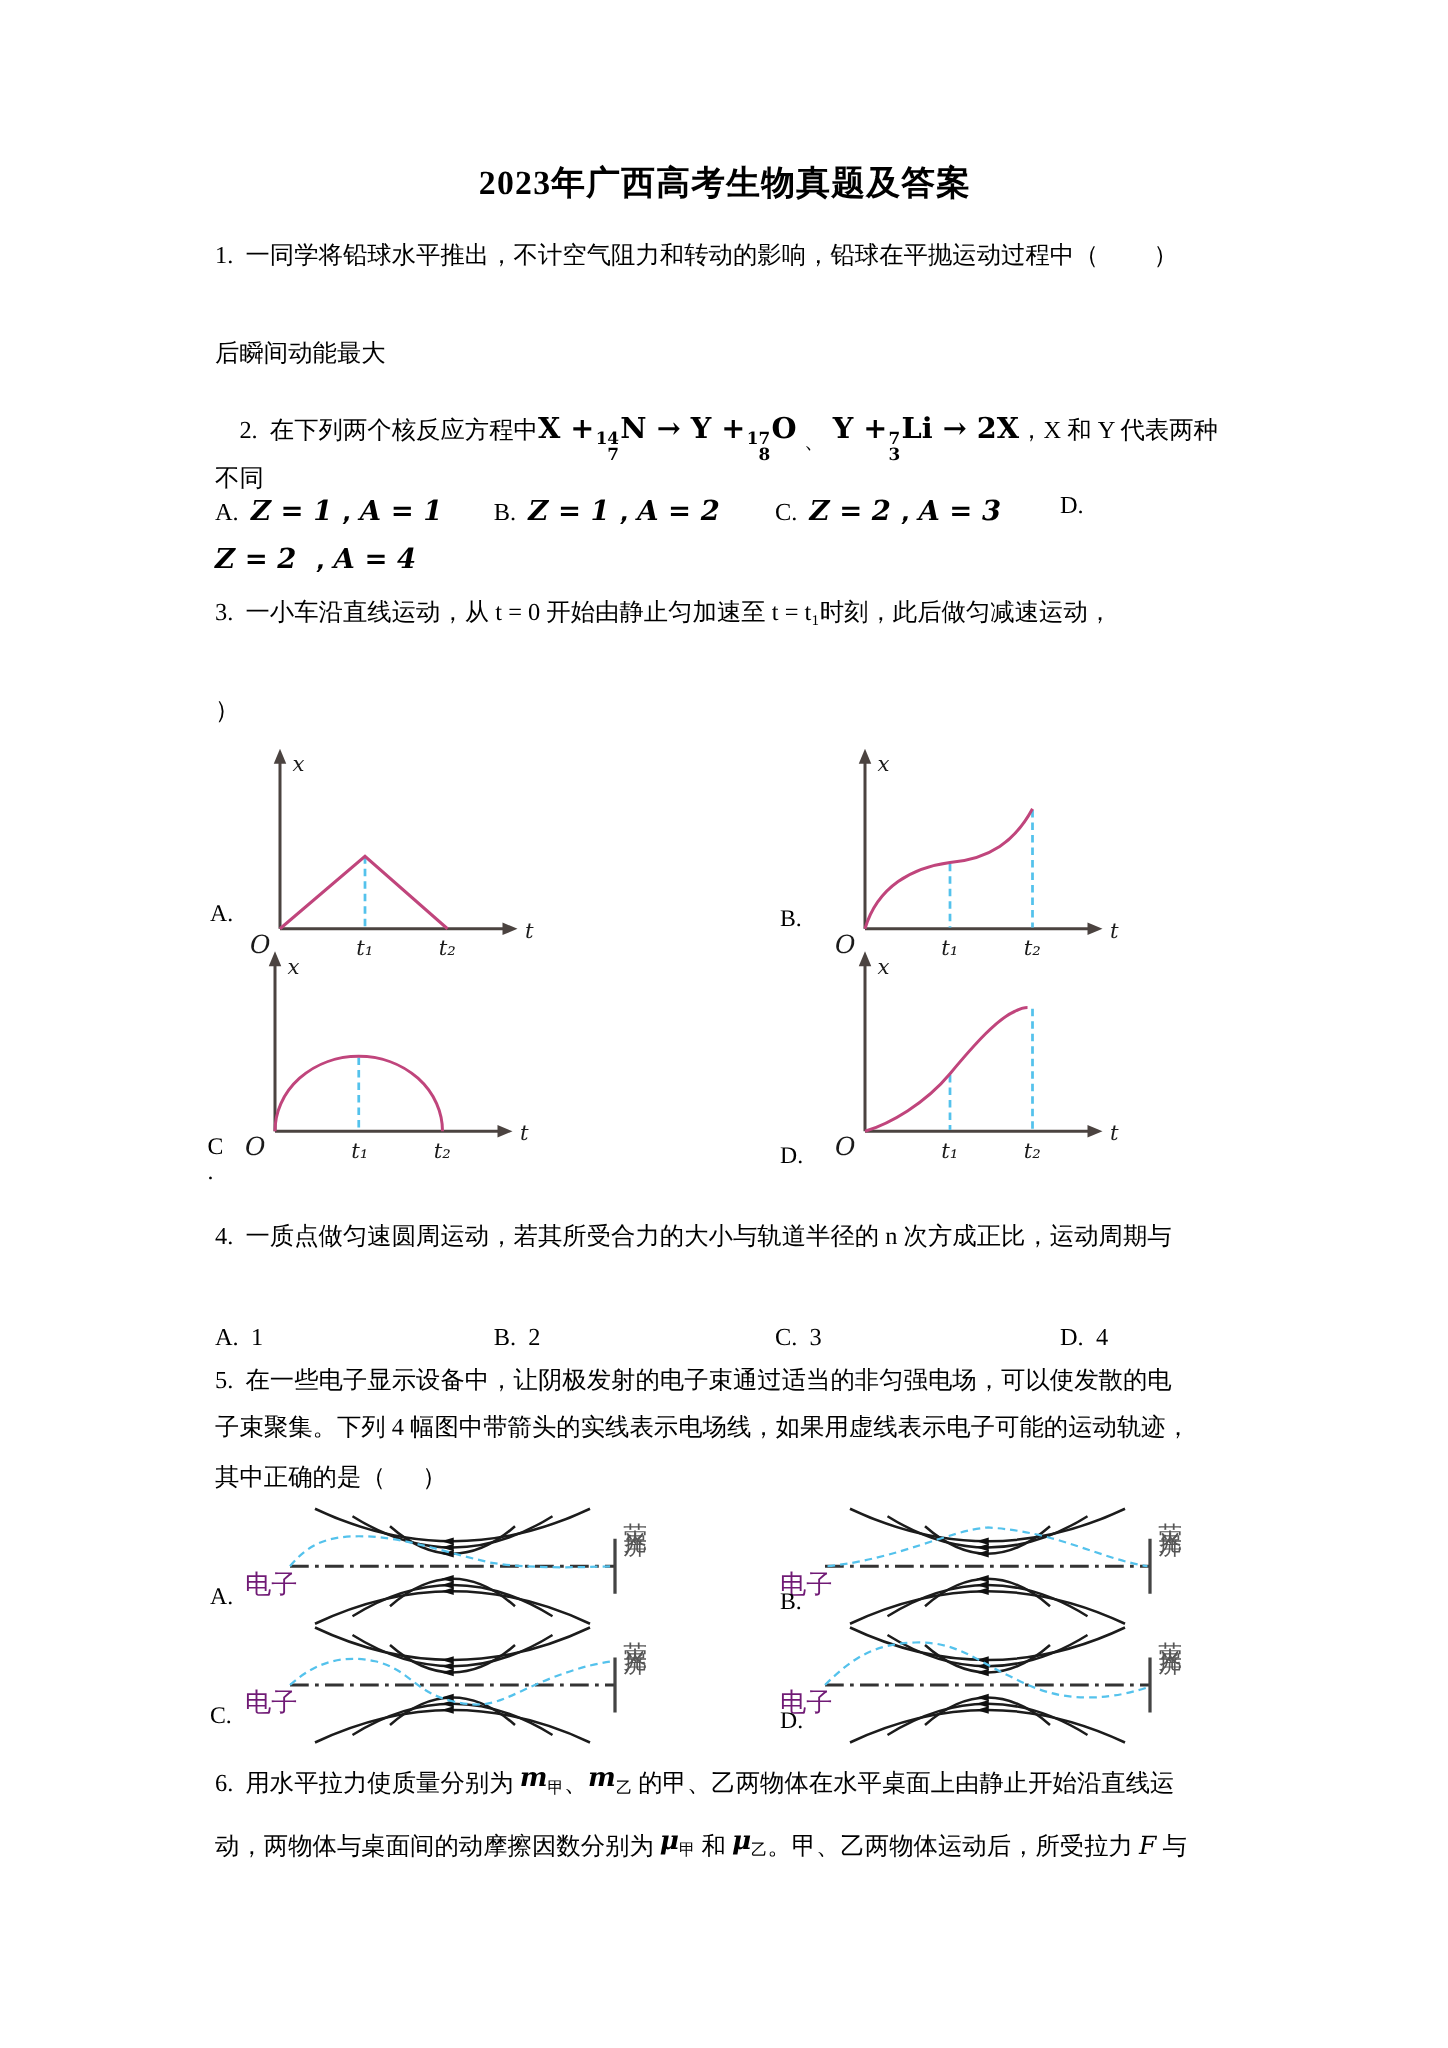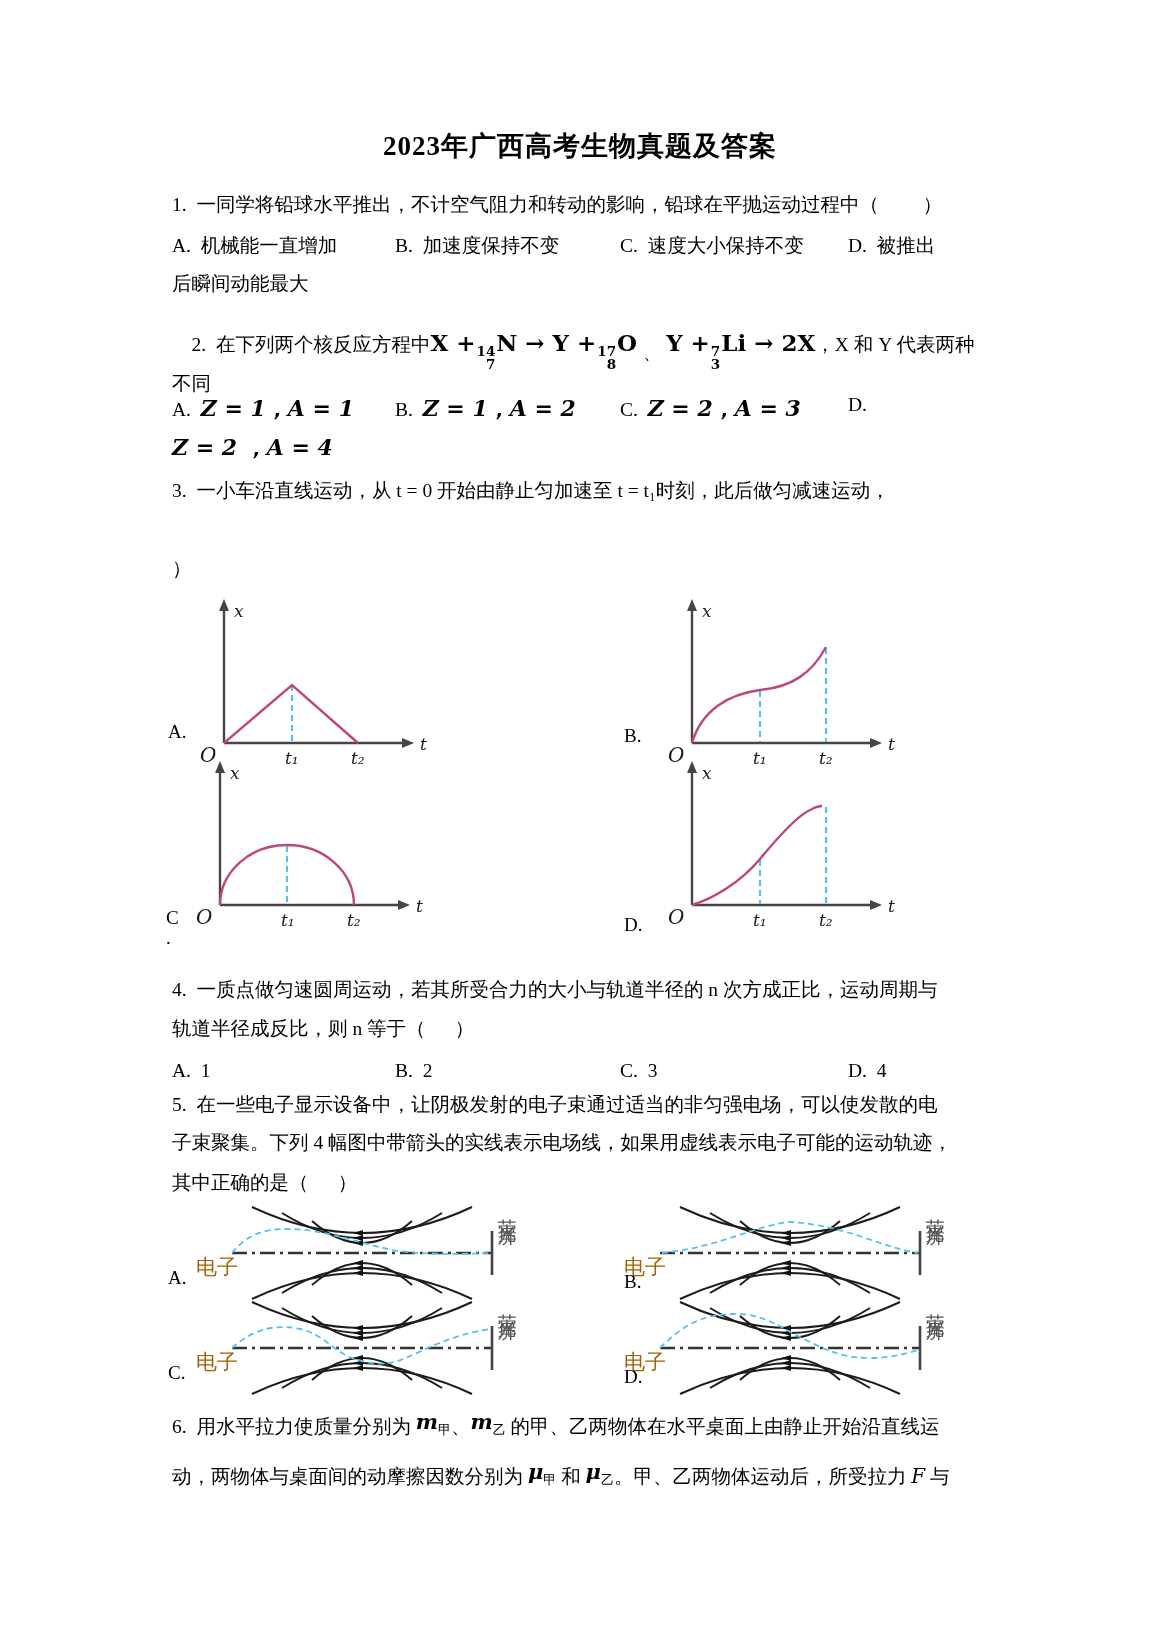--- a/index.html
+++ b/index.html
@@ -12,21 +12,21 @@
   .optrow{position:absolute;left:0;width:816px;height:30px;}
   .opt{position:absolute;top:0;font-size:19.5px;white-space:pre-wrap;}
   .formula{font-family:"DejaVu Serif",serif;font-weight:bold;font-size:23px;white-space:pre;}
   .scripts{display:inline-flex;flex-direction:column;align-items:flex-end;font-size:13.5px;
            font-weight:bold;line-height:0.95;vertical-align:-5px;margin:0 1px;}
   .sep{font-size:17px;vertical-align:-8px;padding:0 6px;}
   .fval{font-family:"DejaVu Serif",serif;font-style:italic;font-weight:bold;font-size:22px;white-space:pre;margin-top:39px;}
   .letter{position:absolute;font-size:19px;white-space:pre-line;line-height:1.05;}
   .graphblock{position:absolute;width:250px;height:190px;}
   .diagblock{position:absolute;width:345px;height:100px;}
-  .dlabel-electron{position:absolute;left:4px;top:50px;font-size:21px;color:#a16207;}
+  .dlabel-electron{position:absolute;left:4px;top:50px;font-size:21px;color:#701a75;}
   .dlabel-screen{position:absolute;left:306px;top:0px;font-size:19px;color:#555;
                  writing-mode:vertical-rl;text-orientation:upright;letter-spacing:5px;line-height:1;}
   .vsym{font-family:"DejaVu Serif",serif;font-style:italic;font-weight:bold;font-size:21px;
         position:relative;top:-4px;white-space:nowrap;}
   .vsym sub{font-style:normal;font-weight:normal;font-size:13px;}
   .fsym{font-family:"DejaVu Serif",serif;font-style:italic;font-size:20px;}
   
   .axisline{stroke:#4b4340;stroke-width:2.4;fill:none;}
   .axarrow{fill:#4b4340;stroke:none;}
   .curve{stroke:#c0457c;stroke-width:2.4;fill:none;}
@@ -41,26 +41,20 @@
 </style>
 </head>
 <body>
 
 <div class="page">
 <div class="content">
 
   <div class="title">2023年广西高考生物真题及答案</div>
 
   <div class="line" style="top:192px">1.  一同学将铅球水平推出，不计空气阻力和转动的影响，铅球在平抛运动过程中（         ）</div>
-  <div class="optrow" style="top:232px">
-    <span class="opt" style="left:0">A.  机械能一直增加</span>
-    <span class="opt" style="left:223px">B.  加速度保持不变</span>
-    <span class="opt" style="left:448px">C.  速度大小保持不变</span>
-    <span class="opt" style="left:676px">D.  被推出</span>
-  </div>
   <div class="line" style="top:271px">后瞬间动能最大</div>
 
   <div class="line" style="top:301px">
     <span>2.  在下列两个核反应方程中</span><span class="formula"><span>X +</span><span class="scripts"><span>14</span><span>7</span></span><span>N → Y +</span><span class="scripts"><span>17</span><span>8</span></span><span>O</span></span><span class="sep">、</span><span class="formula"><span>Y +</span><span class="scripts"><span>7</span><span>3</span></span><span>Li → 2X</span></span><span>，X 和 Y 代表两种不同</span>
   </div>
   <div class="optrow" style="top:394px">
     <span class="opt" style="left:0"><span>A.</span>  <span class="fval">Z = 1，A = 1</span></span>
     <span class="opt" style="left:223px"><span>B.</span>  <span class="fval">Z = 1，A = 2</span></span>
     <span class="opt" style="left:448px"><span>C.</span>  <span class="fval">Z = 2，A = 3</span></span>
     <span class="opt" style="left:676px"><span>D.</span></span>
@@ -135,21 +129,20 @@
       <text class="gorigin" x="8" y="177">O</text>
       <text class="glabel" x="93" y="179">t₁</text>
       <text class="glabel" x="159" y="179">t₂</text>
     </svg>
   </div>
   <span class="letter" style="left:-6px;top:908px">C
 .</span>
   <span class="letter" style="left:452px;top:915px">D.</span>
 
   <div class="line" style="top:977px">4.  一质点做匀速圆周运动，若其所受合力的大小与轨道半径的 n 次方成正比，运动周期与</div>
-  <div class="line" style="top:1016px">轨道半径成反比，则 n 等于（      ）</div>
   <div class="optrow" style="top:1060px">
     <span class="opt" style="left:0">A.  1</span>
     <span class="opt" style="left:223px">B.  2</span>
     <span class="opt" style="left:448px">C.  3</span>
     <span class="opt" style="left:676px">D.  4</span>
   </div>
 
   <div class="line" style="top:1092px">5.  在一些电子显示设备中，让阴极发射的电子束通过适当的非匀强电场，可以使发散的电</div>
   <div class="line" style="top:1130px">子束聚集。下列 4 幅图中带箭头的实线表示电场线，如果用虚线表示电子可能的运动轨迹，</div>
   <div class="line" style="top:1170px">其中正确的是（      ）</div>

